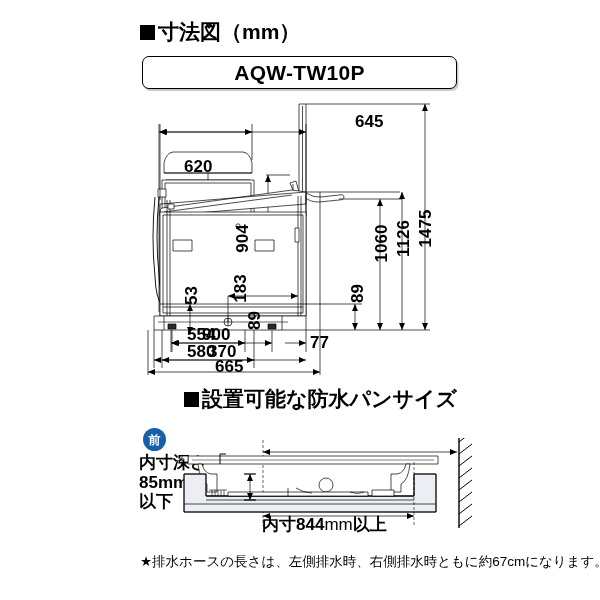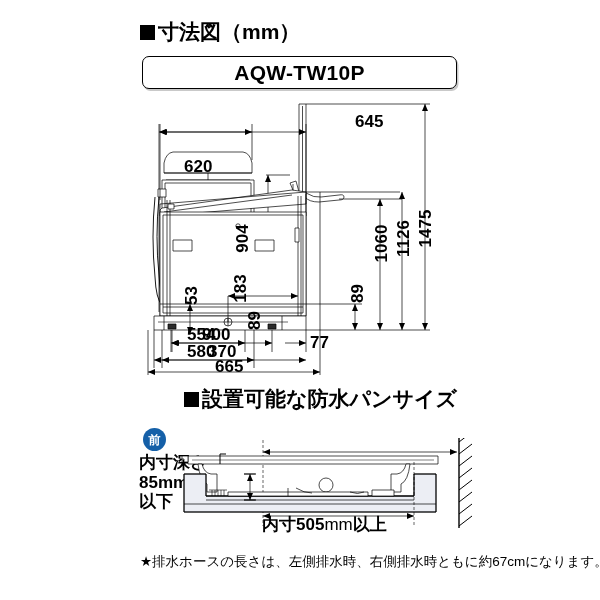--- a/index.html
+++ b/index.html
@@ -260,21 +260,21 @@
     <span>前</span>
   </div>
 
   <div class="abs jp-blk" style="left:139px;top:453px;">
     <div>内寸深さ</div>
     <div><span class="num">85</span><span class="unit">mm</span></div>
     <div>以下</div>
   </div>
 
 
-  <div class="abs jp" style="left:262px;top:516px;"><span>内寸</span><span class="num">505</span><span class="unit">mm</span><span>以上</span></div>
+  <div class="abs jp" style="left:262px;top:516px;"><span>内寸</span><span class="num">844</span><span class="unit">mm</span><span>以上</span></div>
 
   <div class="abs" style="left:176px;top:438px;width:300px;height:90px;">
     <svg width="300" height="90" viewBox="0 0 300 90">
       <g class="ln" stroke-width="0.7" stroke-linejoin="round">
 
         <line x1="283" y1="0" x2="283" y2="90" stroke-width="1.4"></line>
         <g stroke-width="1">
           <line x1="283" y1="4" x2="296" y2="-6"></line>
           <line x1="283" y1="16" x2="296" y2="6"></line>
           <line x1="283" y1="28" x2="296" y2="18"></line>

